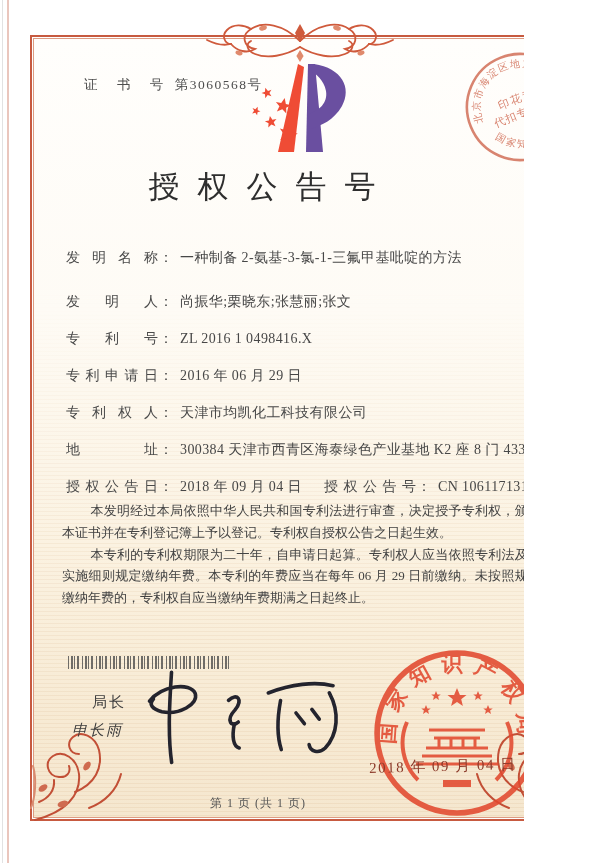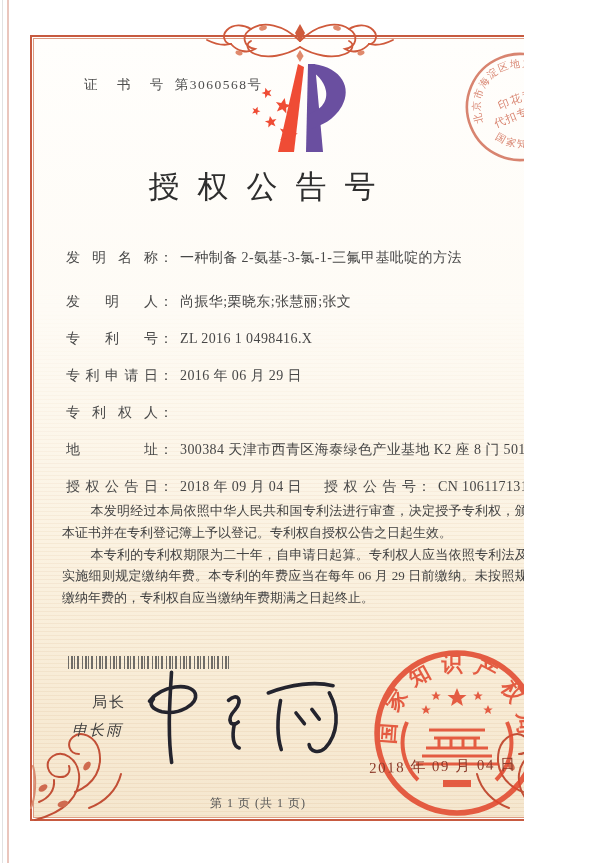--- a/index.html
+++ b/index.html
@@ -165,25 +165,26 @@
       <span class="val">ZL 2016 1 0498416.X</span>
     </div>
     <div class="row">
       <span class="lbl">专利申请日</span>
       <span class="colon">：</span>
       <span class="val">2016 年 06 月 29 日</span>
     </div>
     <div class="row">
       <span class="lbl">专利权人</span>
       <span class="colon">：</span>
+      <span class="val">天津市均凯化工科技有限公司</span>
     </div>
     <div class="row">
       <span class="lbl">地址</span>
       <span class="colon">：</span>
-      <span class="val">300384 天津市西青区海泰绿色产业基地 K2 座 8 门 501</span>
+      <span class="val">300384 天津市西青区海泰绿色产业基地 K2 座 8 门 433</span>
     </div>
     <div class="row grant-row">
       <span class="lbl">授权公告日</span>
       <span class="colon">：</span>
       <span class="val">2018 年 09 月 04 日</span>
       <span class="g2">
         <span class="lbl">授权公告号</span>
         <span class="colon">：</span>
         <span class="val">CN 106117131 B</span>
       </span>

